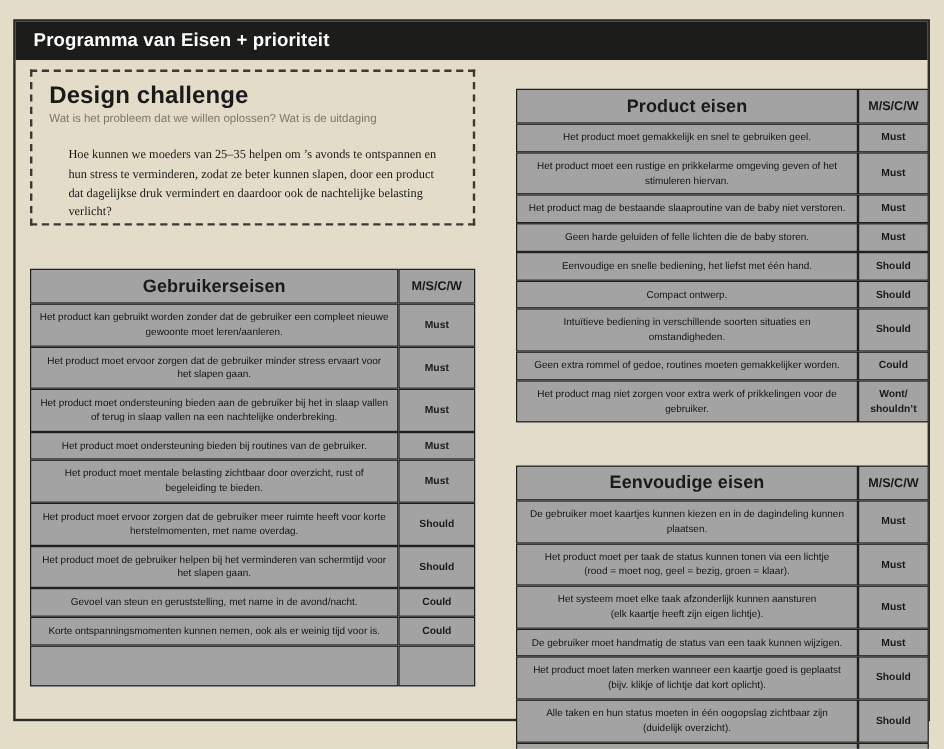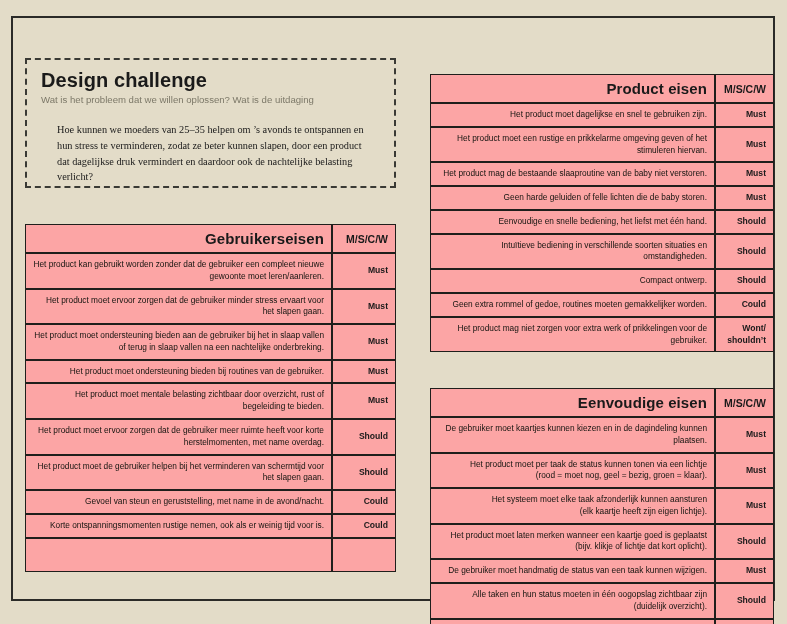--- a/index.html
+++ b/index.html
@@ -104,25 +104,25 @@
 
   
   .table {
     border-collapse: separate;
     border-spacing: 0;
     table-layout: fixed;
     background: transparent;
   }
   .table td, .table th {
     border: 1.6px solid #1f1f1c;
-    background: #fca5a5;
+    background: #a3a3a3;
     box-sizing: border-box;
     vertical-align: middle;
     padding: 5px 7px;
-    text-align: right;
+    text-align: center;
   }
   .hdr-title {
     font-size: 15px;
     font-weight: bold;
     padding: 6px 9px;
     letter-spacing: 0.1px;
   }
   .hdr-prio {
     font-size: 10.5px;
     font-weight: bold;
@@ -168,20 +168,23 @@
     width: 344px;
   }
   .tbl-product .c-req, .tbl-func .c-req { width: 285px; }
   .tbl-product .c-prio, .tbl-func .c-prio { width: 59px; }
 </style>
 </head>
 <body>
 
 <div class="frame">
 
+  <div class="titlebar">
+    <span class="titlebar-text">Programma van Eisen + prioriteit</span>
+  </div>
 
   <div class="body-area">
 
     <div class="col-left">
 
       <div class="challenge">
         <div class="challenge-title">Design challenge</div>
         <div class="challenge-sub">Wat is het probleem dat we willen oplossen? Wat is de uitdaging</div>
         <div class="challenge-text">Hoe kunnen we moeders van 25–35 helpen om ’s avonds te ontspannen en hun stress te verminderen, zodat ze beter kunnen slapen, door een product dat dagelijkse druk vermindert en daardoor ook de nachtelijke belasting verlicht?</div>
       </div>
@@ -224,21 +227,21 @@
             </tr>
             <tr>
               <td class="cell-req">Het product moet de gebruiker helpen bij het verminderen van schermtijd voor het slapen gaan.</td>
               <td class="cell-prio">Should</td>
             </tr>
             <tr>
               <td class="cell-req">Gevoel van steun en geruststelling, met name in de avond/nacht.</td>
               <td class="cell-prio">Could</td>
             </tr>
             <tr>
-              <td class="cell-req">Korte ontspanningsmomenten rustige nemen, ook als er weinig tijd voor is.</td>
+              <td class="cell-req">Korte ontspanningsmomenten kunnen nemen, ook als er weinig tijd voor is.</td>
               <td class="cell-prio">Could</td>
             </tr>
             <tr>
               <td class="cell-req cell-empty"></td>
               <td class="cell-prio"></td>
             </tr>
           </tbody>
       </table>
 
     </div>
@@ -251,45 +254,45 @@
             <col class="c-prio">
           </colgroup>
         <thead>
           <tr>
             <th class="hdr-title">Product eisen</th>
             <th class="hdr-prio">M/S/C/W</th>
           </tr>
         </thead>
         <tbody>
             <tr>
-              <td class="cell-req">Het product moet dagelijkse en snel te gebruiken zijn.</td>
+              <td class="cell-req">Het product moet gemakkelijk en snel te gebruiken geel.</td>
               <td class="cell-prio">Must</td>
             </tr>
             <tr>
               <td class="cell-req">Het product moet een rustige en prikkelarme omgeving geven of het stimuleren hiervan.</td>
               <td class="cell-prio">Must</td>
             </tr>
             <tr>
               <td class="cell-req">Het product mag de bestaande slaaproutine van de baby niet verstoren.</td>
               <td class="cell-prio">Must</td>
             </tr>
             <tr>
               <td class="cell-req">Geen harde geluiden of felle lichten die de baby storen.</td>
               <td class="cell-prio">Must</td>
             </tr>
             <tr>
               <td class="cell-req">Eenvoudige en snelle bediening, het liefst met één hand.</td>
               <td class="cell-prio">Should</td>
             </tr>
             <tr>
+              <td class="cell-req">Compact ontwerp.</td>
+              <td class="cell-prio">Should</td>
+            </tr>
+            <tr>
               <td class="cell-req">Intuïtieve bediening in verschillende soorten situaties en omstandigheden.</td>
-              <td class="cell-prio">Should</td>
-            </tr>
-            <tr>
-              <td class="cell-req">Compact ontwerp.</td>
               <td class="cell-prio">Should</td>
             </tr>
             <tr>
               <td class="cell-req">Geen extra rommel of gedoe, routines moeten gemakkelijker worden.</td>
               <td class="cell-prio">Could</td>
             </tr>
             <tr>
               <td class="cell-req">Het product mag niet zorgen voor extra werk of prikkelingen voor de gebruiker.</td>
               <td class="cell-prio">Wont/<br>shouldn’t</td>
             </tr>
@@ -314,26 +317,26 @@
             </tr>
             <tr>
               <td class="cell-req">Het product moet per taak de status kunnen tonen via een lichtje<br>(rood = moet nog, geel = bezig, groen = klaar).</td>
               <td class="cell-prio">Must</td>
             </tr>
             <tr>
               <td class="cell-req">Het systeem moet elke taak afzonderlijk kunnen aansturen<br>(elk kaartje heeft zijn eigen lichtje).</td>
               <td class="cell-prio">Must</td>
             </tr>
             <tr>
+              <td class="cell-req">De gebruiker moet handmatig de status van een taak kunnen wijzigen.</td>
+              <td class="cell-prio">Must</td>
+            </tr>
+            <tr>
               <td class="cell-req">Het product moet laten merken wanneer een kaartje goed is geplaatst<br>(bijv. klikje of lichtje dat kort oplicht).</td>
               <td class="cell-prio">Should</td>
-            </tr>
-            <tr>
-              <td class="cell-req">De gebruiker moet handmatig de status van een taak kunnen wijzigen.</td>
-              <td class="cell-prio">Must</td>
             </tr>
             <tr>
               <td class="cell-req">Alle taken en hun status moeten in één oogopslag zichtbaar zijn (duidelijk overzicht).</td>
               <td class="cell-prio">Should</td>
             </tr>
             <tr>
               <td class="cell-req">Het product mag geen complexe menu’s of schermbediening hebben.</td>
               <td class="cell-prio">Wont/<br>shouldn’t</td>
             </tr>
           </tbody>

